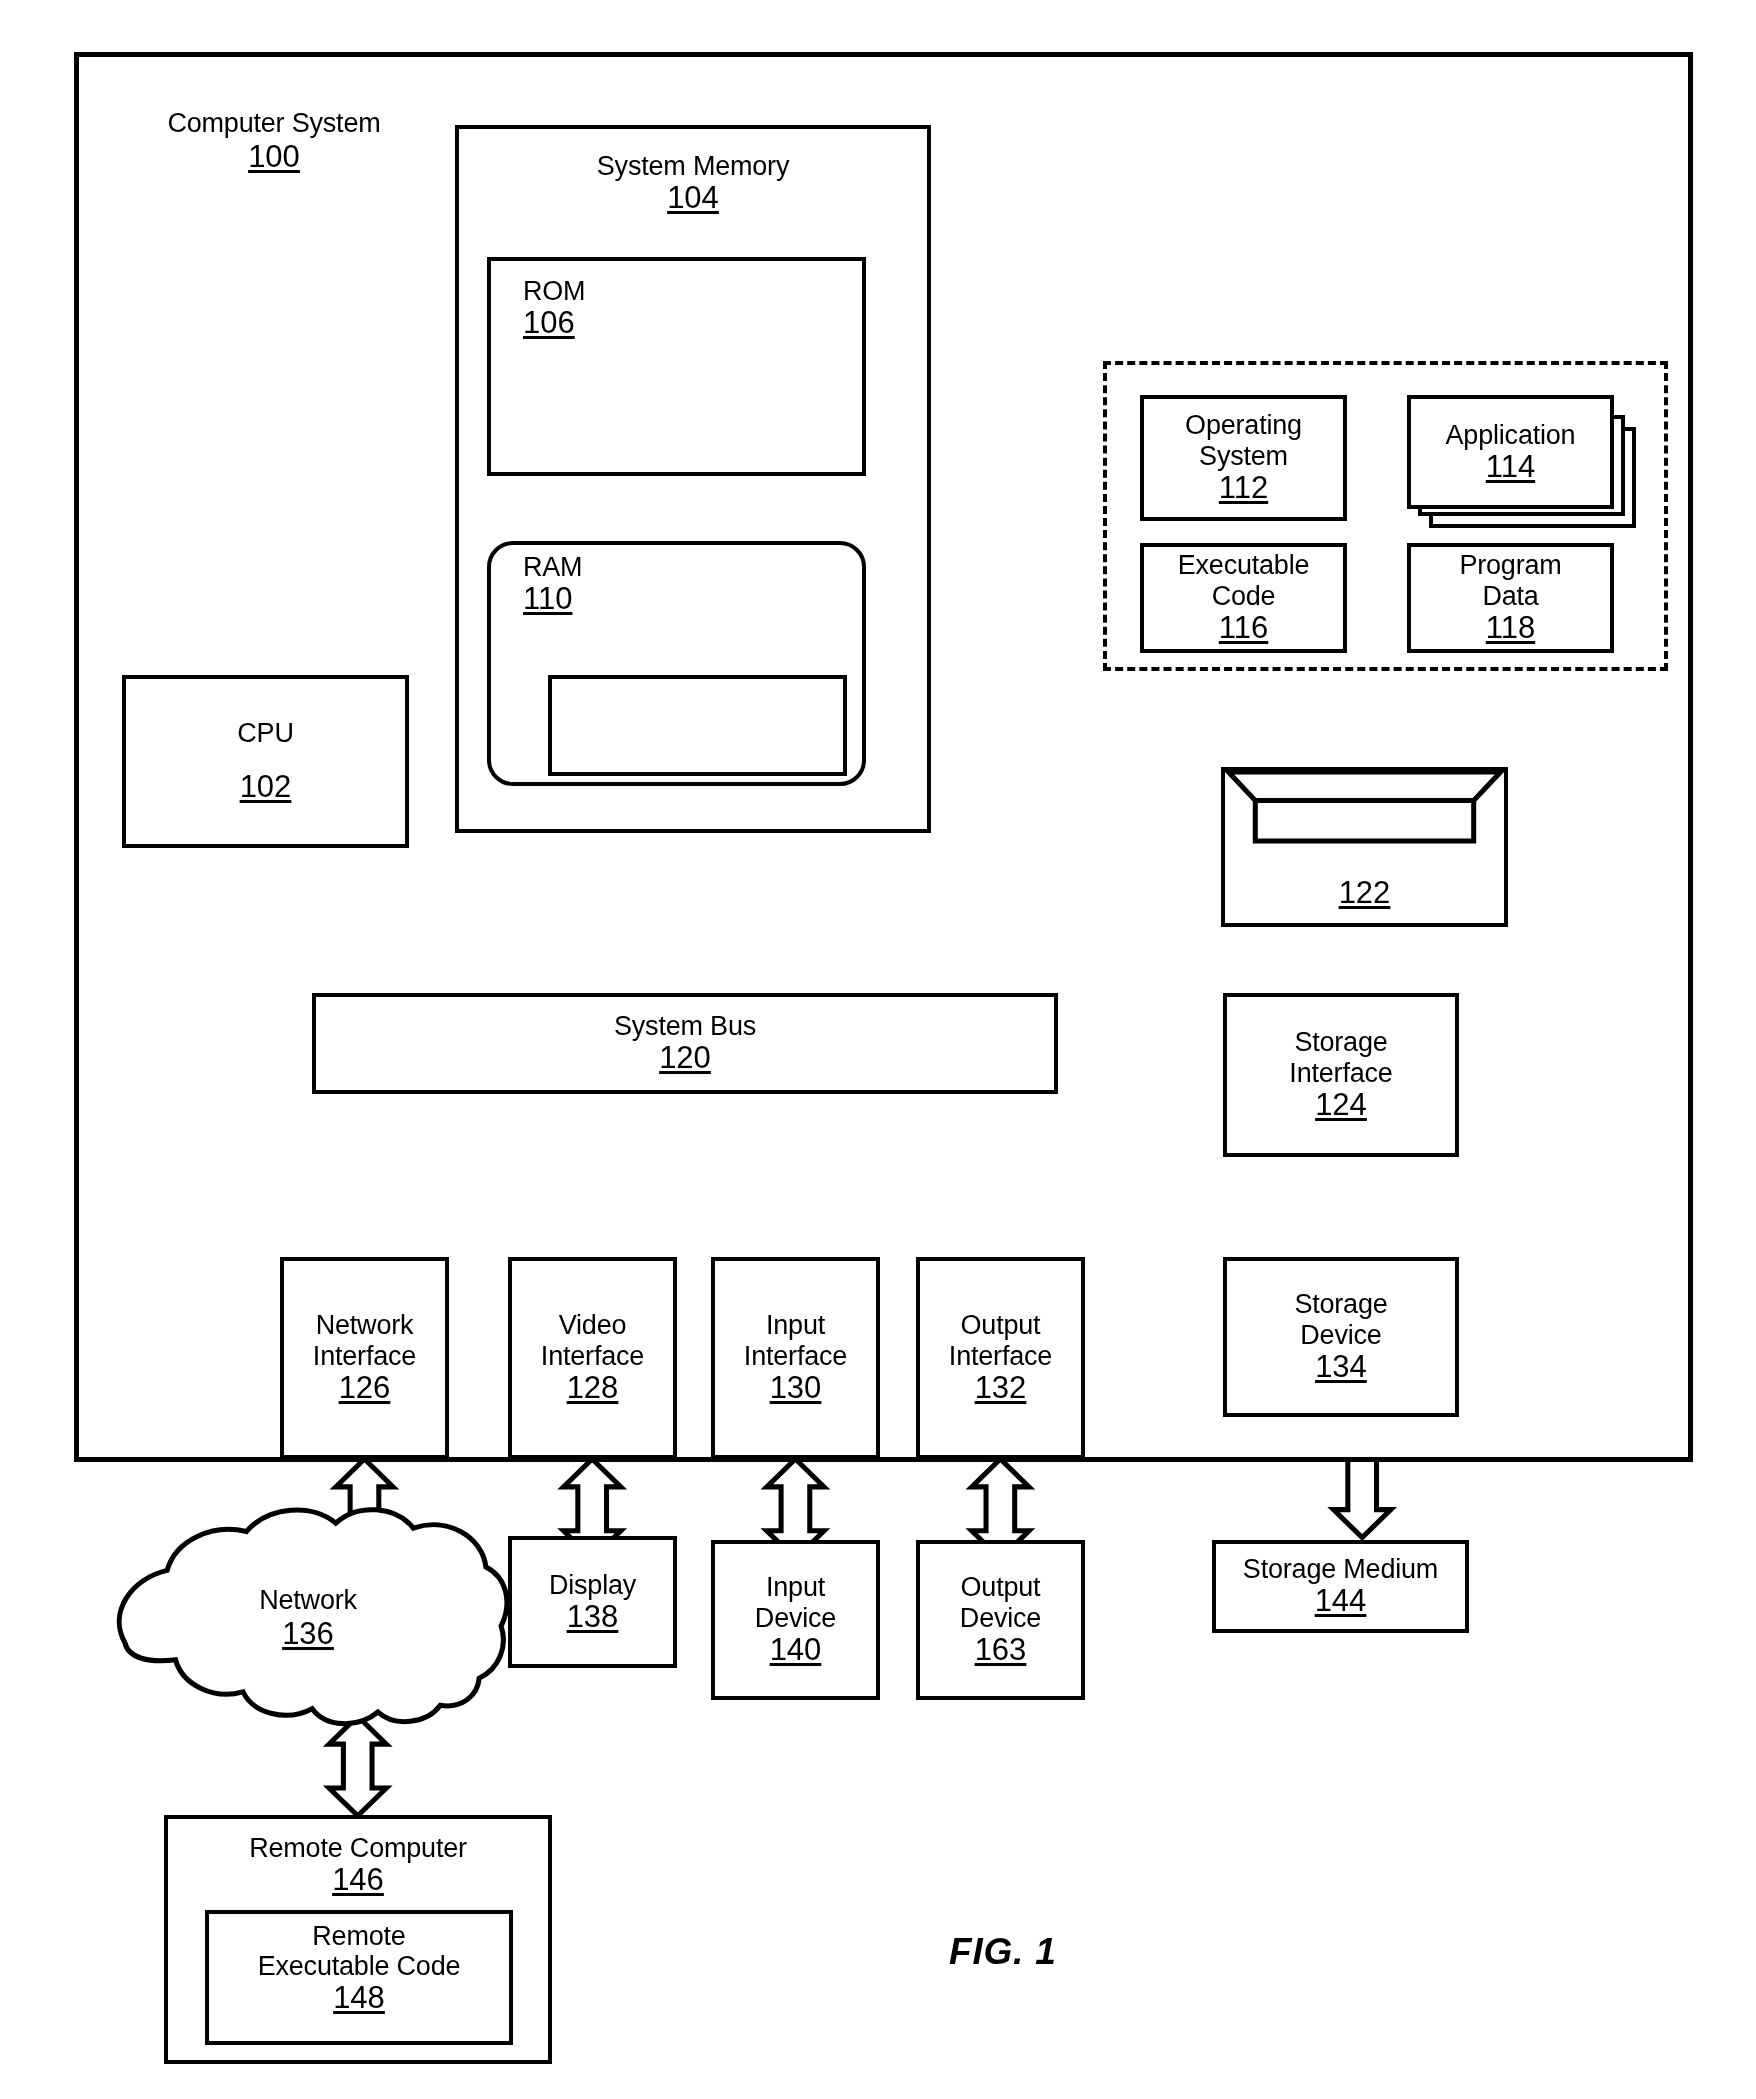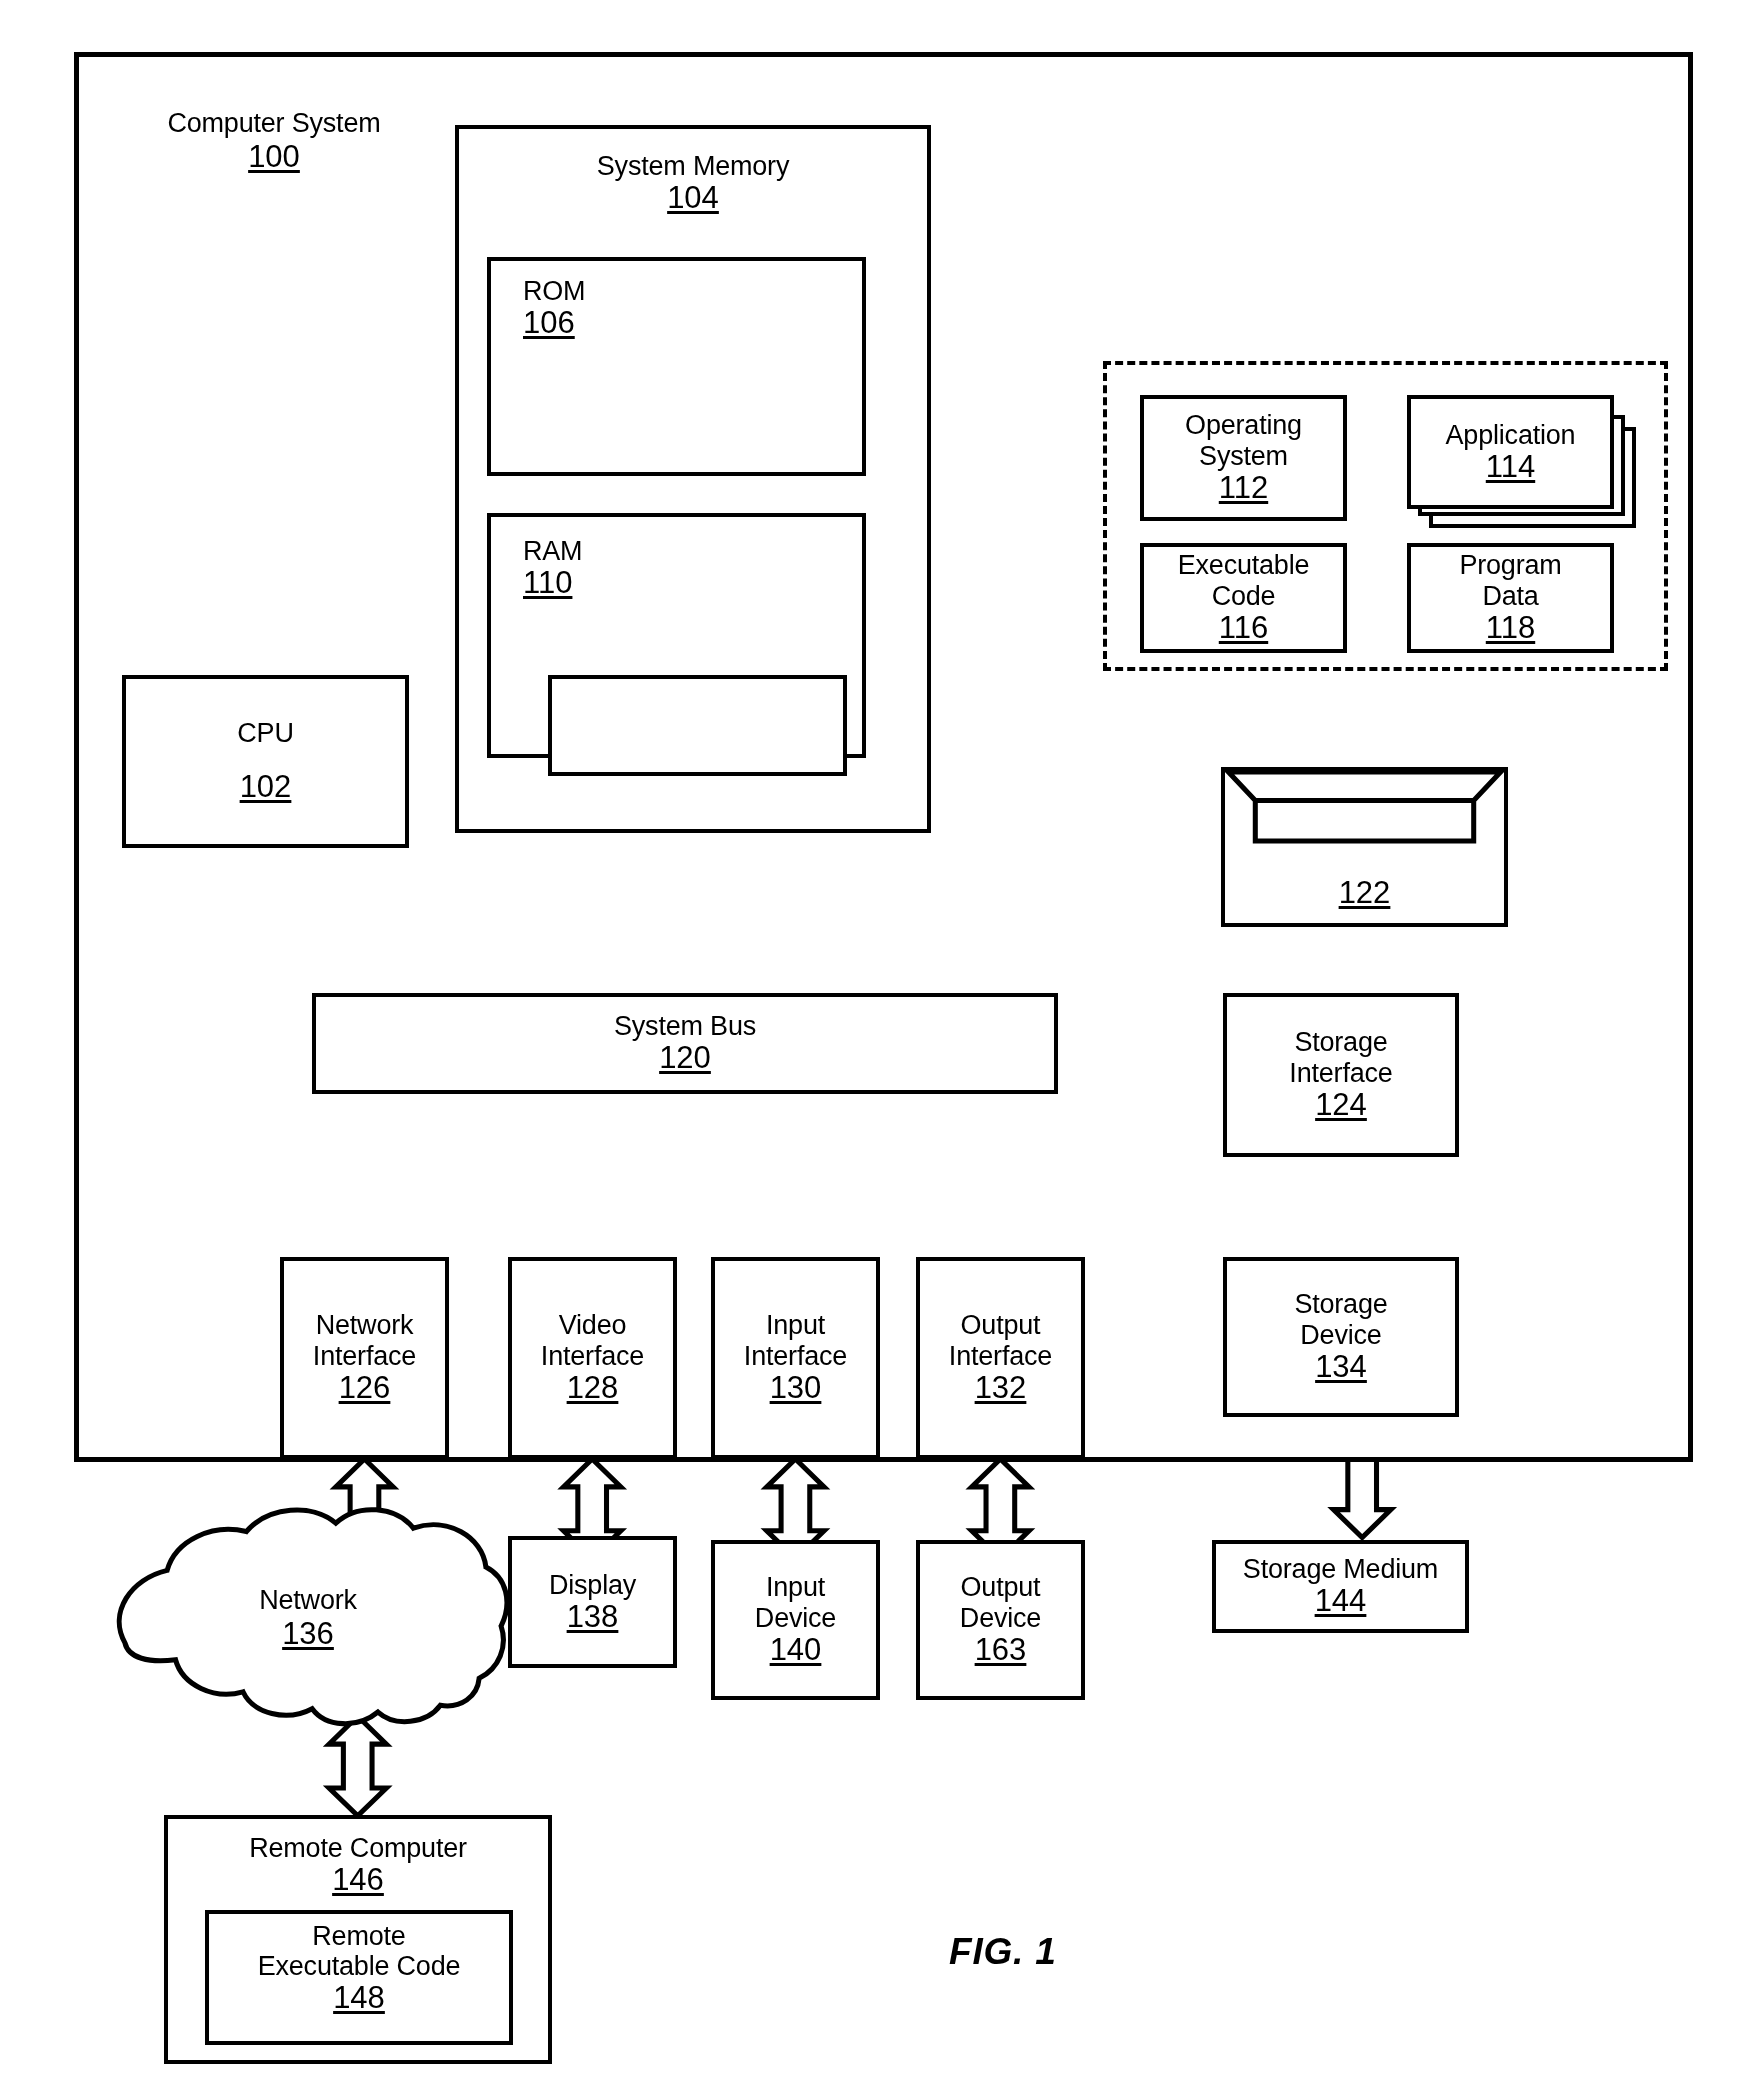--- a/index.html
+++ b/index.html
@@ -196,21 +196,21 @@
     <div class="label">System Memory</div>
     <div class="num">104</div>
   </div>
 
   <div class="box" style="left:487px; top:257px; width:379px; height:219px; align-items:flex-start; padding:15px 0 0 32px;">
     <div class="label">ROM</div>
     <div class="num">106</div>
   </div>
 
 
-  <div class="box" style="left:487px; top:513px; width:379px; height:245px; align-items:flex-start; padding:19px 0 0 32px;">
+  <div class="box" style="left:487px; top:541px; width:379px; height:245px; align-items:flex-start; padding:7px 0 0 32px;border-radius:26px;">
     <div class="label">RAM</div>
     <div class="num">110</div>
   </div>
 
   <div class="box" style="left:548px; top:675px; width:299px; height:101px;"></div>
 
   <div class="dashed" style="position:absolute; left:1103px; top:361px; width:565px; height:310px; box-sizing:border-box;"></div>
 
   <div class="box center-v" style="left:1140px; top:395px; width:207px; height:126px;">
     <div class="label">Operating

